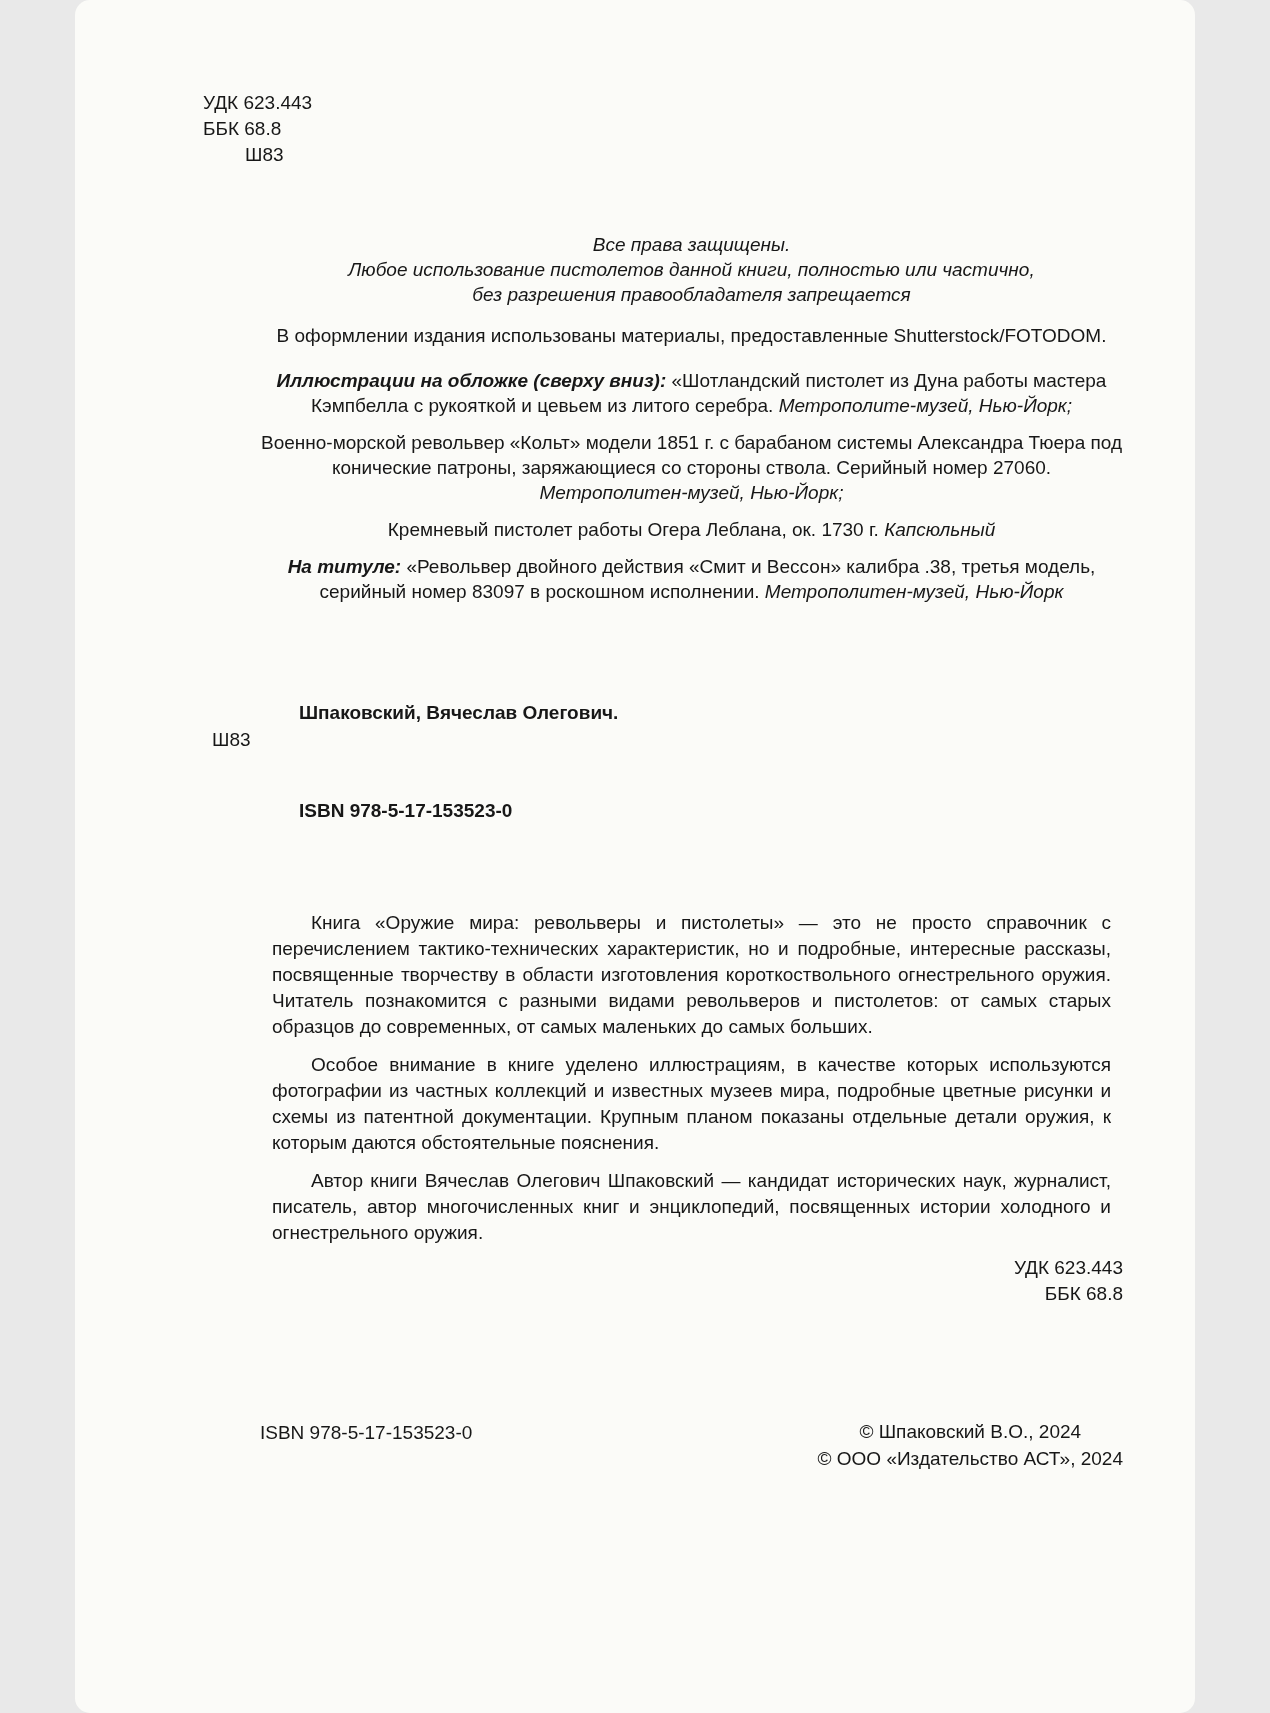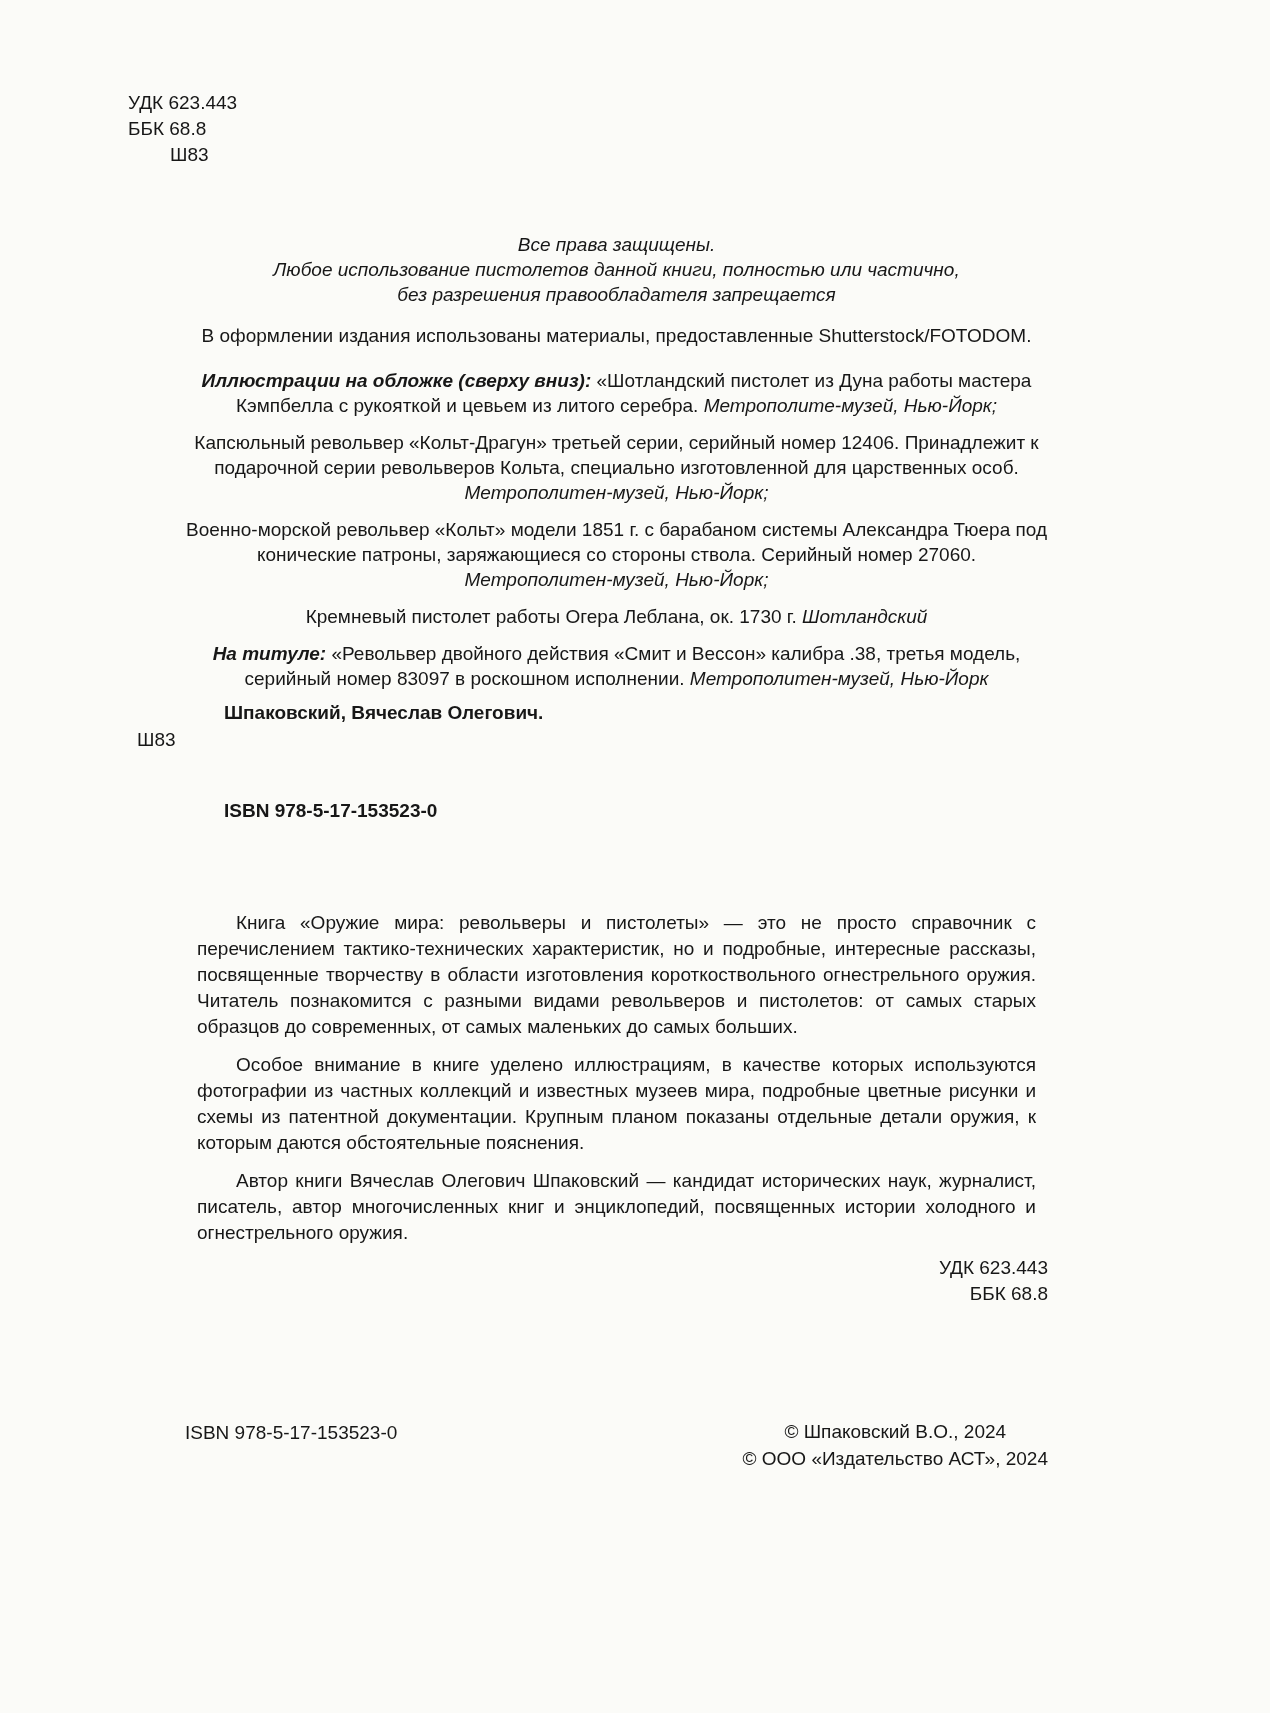--- a/index.html
+++ b/index.html
@@ -1,27 +1,28 @@
 <!DOCTYPE html>
 <html><head>
 <meta charset="utf-8">
 <style>
   html, body { margin: 0; padding: 0; }
   body { background: #e9e9e9; }
   .page {
     position: relative;
-    width: 1270px;
+    width: 1120px;
     height: 1713px;
     margin: 0 auto;
     background: #fbfbf8;
     color: #171717;
     font-family: "Liberation Sans", "DejaVu Sans", sans-serif;
     font-size: 19px;
     line-height: 25px;
     overflow: hidden;
+    border-radius: 15px;
   }
   .top-meta {
     position: absolute;
     top: 90px;
     left: 128px;
     line-height: 26px;
   }
   .top-meta .code-line { padding-left: 42px; }
 
   .content-col {
@@ -78,30 +79,27 @@
       <span>Любое использование пистолетов данной книги, полностью или частично,</span><br>
       <span>без разрешения правообладателя запрещается</span>
     </p>
 
     <p class="materials">В оформлении издания использованы материалы, предоставленные Shutterstock/FOTODOM.</p>
 
     <p>
       <span class="bold-italic">Иллюстрации на обложке (сверху вниз): </span><span>«Шотландский пистолет из Дуна работы мастера Кэмпбелла с рукояткой и цевьем из литого серебра. </span><span class="italic">Метрополите-музей, Нью-Йорк;</span>
     </p>
 
-    <p>
-      <span>Капсюльный револьвер «Кольт-Драгун» третьей серии, серийный номер 12406. Принадлежит к подарочной серии револьверов Кольта, специально изготовленной для царственных особ. </span><span class="italic">Метрополитен-музей, Нью-Йорк;</span>
-    </p>
 
     <p>
       <span>Военно-морской револьвер «Кольт» модели 1851 г. с барабаном системы Александра Тюера под конические патроны, заряжающиеся со стороны ствола. Серийный номер 27060. </span><span class="italic">Метрополитен-музей, Нью-Йорк;</span>
     </p>
 
     <p>
-      <span>Кремневый пистолет работы Огера Леблана, ок. 1730 г. </span><span class="italic">Шотландский</span>
+      <span>Кремневый пистолет работы Огера Леблана, ок. 1730 г. </span><span class="italic">Капсюльный</span>
     </p>
 
     <p>
       <span class="bold-italic">На титуле: </span><span>«Револьвер двойного действия «Смит и Вессон» калибра .38, третья модель, серийный номер 83097 в роскошном исполнении. </span><span class="italic">Метрополитен-музей, Нью-Йорк</span>
     </p>
   </div>
 
   <div class="content-col catalog">
     <span class="catalog-code">Ш83</span>
     <p class="bold">Шпаковский, Вячеслав Олегович.</p>

